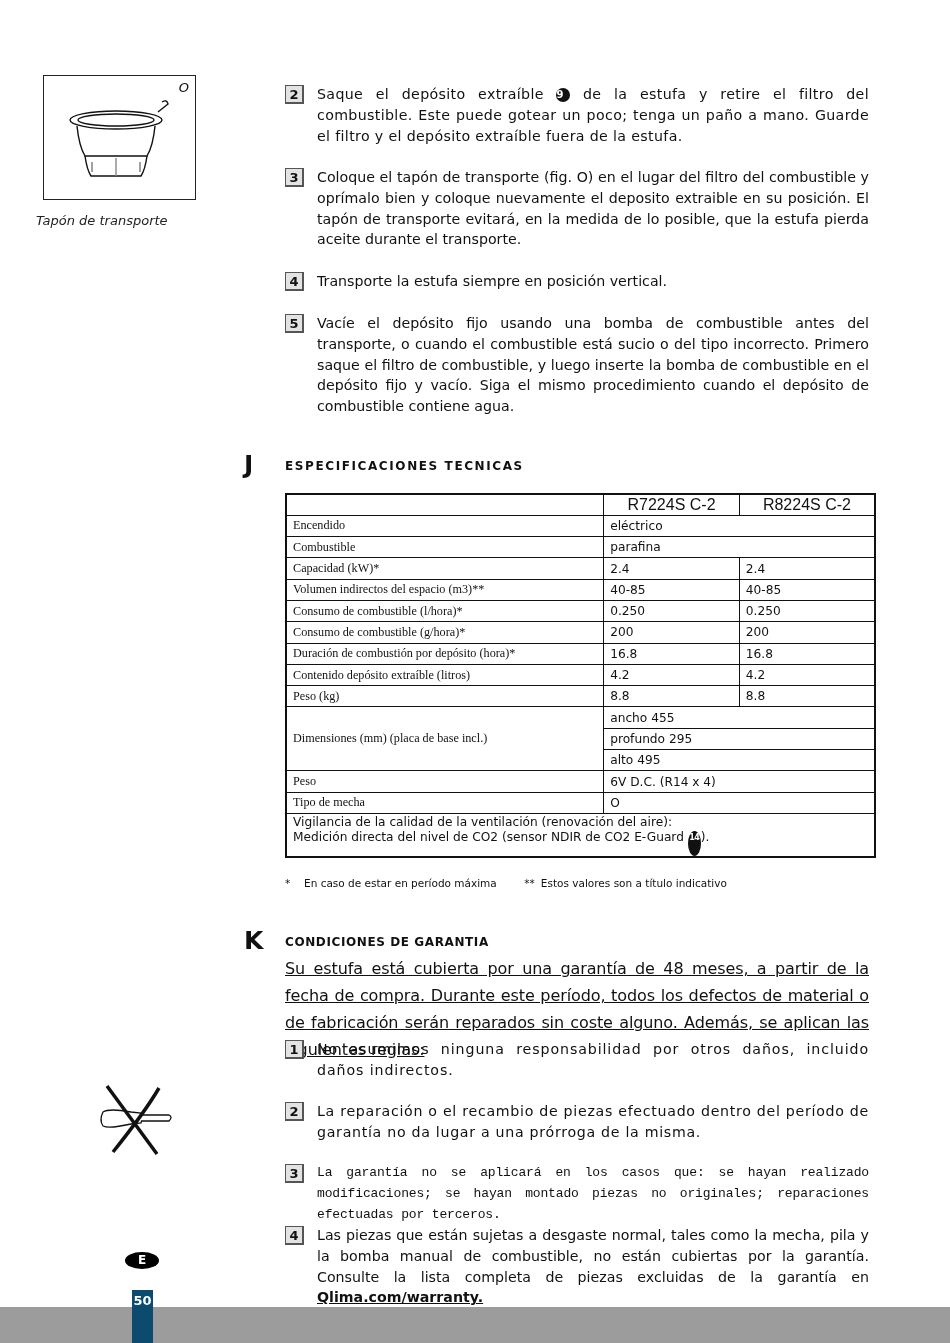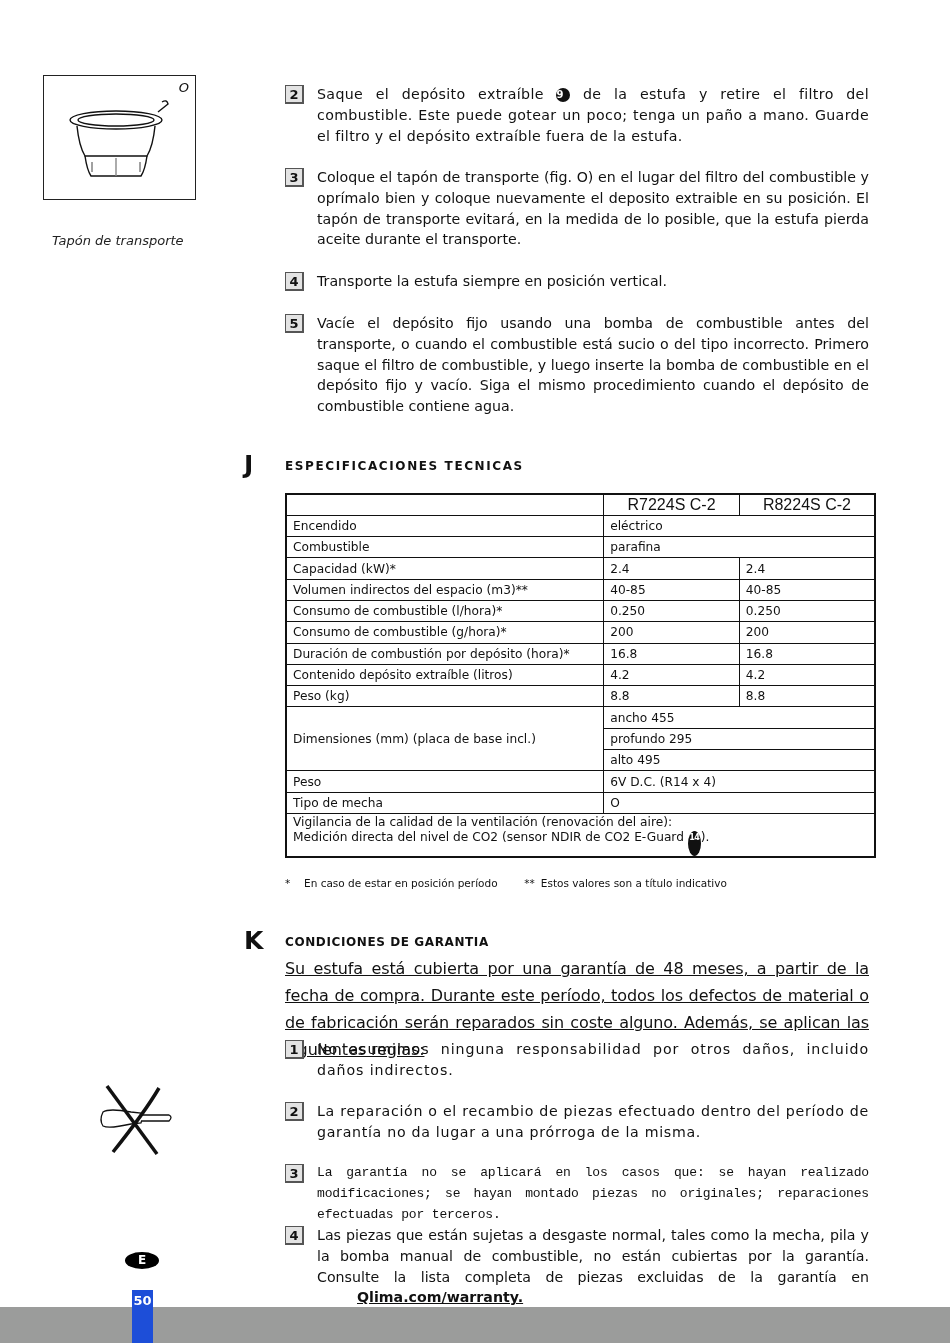--- a/index.html
+++ b/index.html
@@ -6,21 +6,21 @@
   body {
     width: 950px; height: 1343px; position: relative; overflow: hidden;
     background: #ffffff; color: #111;
     font-family: "DejaVu Sans", "Liberation Sans", sans-serif;
   }
   .abs { position: absolute; }
 
   
   .fig-box { left: 43px; top: 75px; width: 153px; height: 125px; border: 1px solid #222; box-sizing: border-box; }
   .fig-letter { position: absolute; right: 6px; top: 4px; font-style: italic; font-size: 13px; }
-  .fig-caption { left: 52px; top: 213px; font-style: italic; font-size: 13px; color: #222; margin-top: 20px; }
+  .fig-caption { left: 36px; top: 213px; font-style: italic; font-size: 13px; color: #222; }
   .fig-svg { position: absolute; left: 20px; top: 14px; }
 
   
   .item { position: absolute; left: 285px; width: 584px; }
   .num {
     position: absolute; left: 0; top: 1px; width: 19px; height: 19px; box-sizing: border-box;
     background: #e3e3e3; border: 1px solid #555; border-right-width: 2px; border-bottom-width: 2px;
     font-size: 13px; font-weight: bold; text-align: center; line-height: 17px;
   }
   .ptext {
@@ -38,43 +38,43 @@
   .sec-letter { left: 244px; font-size: 25px; font-weight: bold; line-height: 1; }
   .sec-title { left: 285px; font-size: 12px; font-weight: bold; letter-spacing: 1.6px; }
   .sec-title.k { letter-spacing: 0.6px; }
 
   
   table.spec {
     position: absolute; left: 285px; top: 493px; width: 591px; border-collapse: collapse;
     font-size: 12.2px; border: 2px solid #111;
   }
   table.spec td { border: 1.5px solid #111; height: 21.3px; padding: 0 6px; box-sizing: border-box; }
-  table.spec td.lbl { width: 319px; }
+  table.spec td.lbl { width: 319px; font-family: Liberation Serif, serif; }
   table.spec td.val { width: 136px; }
   table.spec td.head { text-align: center; font-family: "Liberation Sans", sans-serif; font-size: 16px; }
   table.spec tr.note td { height: 34px; line-height: 15px; padding-top: 1px; margin-top: 48px; }
 
   .footnotes { left: 285px; top: 877px; font-size: 10.5px; }
   .footnotes span { display: inline-block; }
   .fn1 { width: 236px; }
   .fn-star { display: inline-block; width: 19px; }
 
   .k-intro { left: 285px; top: 955px; width: 584px; font-size: 16px; line-height: 27px; text-align: justify; letter-spacing: -0.1px; text-decoration: underline; }
 
-  a.link { color: #111; font-weight: bold; text-decoration: underline; margin-left: 40px; }
+  a.link { color: #111; font-weight: bold; text-decoration: underline; }
 
   
   .tool-icon { left: 95px; top: 1082px; }
   .lang-badge {
     left: 125px; top: 1252px; width: 34px; height: 17px; border-radius: 50%; background: #000; color: #fff;
     font-size: 12px; font-weight: bold; text-align: center; line-height: 17px;
   }
   .footer-bar { left: 0; top: 1307px; width: 950px; height: 36px; background: #9b9c9b; }
   .page-tab {
-    left: 132px; top: 1290px; width: 21px; height: 53px; background: #1d4ed8; color: #fff;
+    left: 132px; top: 1290px; width: 21px; height: 53px; background: #0c4a6e; color: #fff;
     font-size: 13px; font-weight: bold; text-align: center; padding-top: 3px; box-sizing: border-box;
   }
 </style>
 </head>
 <body>
 
 <div class="abs fig-box">
   <span class="fig-letter">O</span>
   <svg class="fig-svg" width="110" height="95" viewBox="0 0 110 95">
     <g fill="none" stroke="#111" stroke-width="1.4">
@@ -181,21 +181,21 @@
   <tr class="note">
     <td colspan="3">
       <div>Vigilancia de la calidad de la ventilación (renovación del aire):</div>
       <div><span>Medición directa del nivel de CO2 (sensor NDIR de CO2 E-Guard </span><span class="circ small">14</span><span>).</span></div>
     </td>
   </tr>
 </tbody>
   </table>
 
 <div class="abs footnotes">
-  <span class="fn1"><span class="fn-star">*</span><span>En caso de estar en posición período</span></span>
+  <span class="fn1"><span class="fn-star">*</span><span>En caso de estar en período máxima</span></span>
   <span><span style="margin-right:6px;">**</span><span>Estos valores son a título indicativo</span></span>
 </div>
 
 <div class="abs sec-letter" style="top:928px;">K</div>
 <div class="abs sec-title k" style="top:935px;">CONDICIONES DE GARANTIA</div>
 <div class="abs k-intro">Su estufa está cubierta por una garantía de 48 meses, a partir de la fecha de compra. Durante este período, todos los defectos de material o de fabricación serán reparados sin coste alguno. Además, se aplican las siguientes reglas:</div>
 
 <div class="item" style="top:1039px;">
   <span class="num">1</span>
   <div class="ptext wide" style="letter-spacing:0.9px;">No asumimos ninguna responsabilidad por otros daños, incluido daños indirectos.</div>

